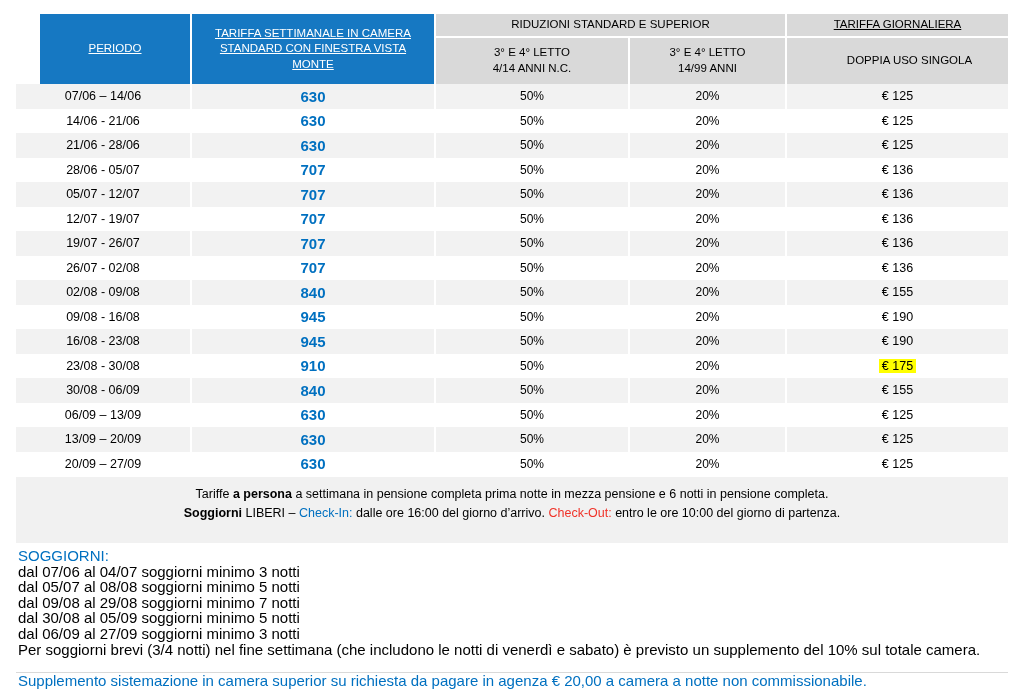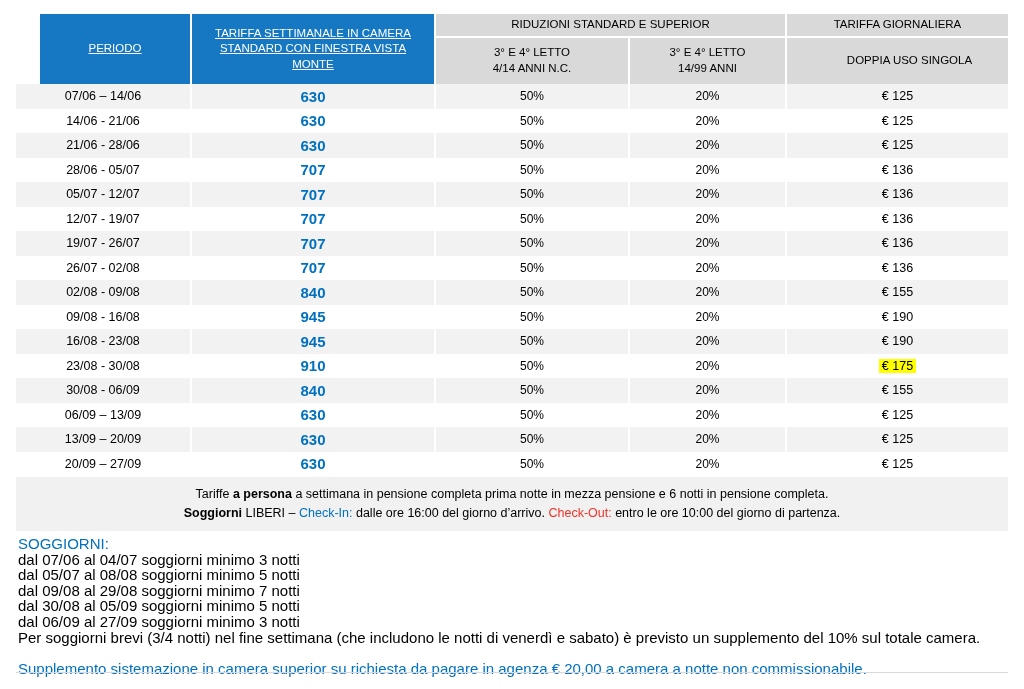--- a/index.html
+++ b/index.html
@@ -32,21 +32,21 @@
   }
   .th.blue{background:var(--header-blue);color:#fff;grid-row:1/3;text-decoration:underline;}
   .th.gray{background:var(--header-gray);color:#000;}
   .th.sep-r{border-right:2px solid #fff;}
   .th.sep-b{border-bottom:2px solid #fff;}
   .th-periodo{grid-column:1;margin-left:24px;}
   .th-weekly{grid-column:2;padding:0 20px;}
   .th-group{grid-column:3/5;grid-row:1;text-align:center;}
   .th-sub1{grid-column:3;grid-row:2;flex-direction:column;}
   .th-sub2{grid-column:4;grid-row:2;flex-direction:column;}
-  .th-daily1{grid-column:5;grid-row:1;}
+  .th-daily1{grid-column:5;grid-row:1;text-decoration:underline;}
   .th-daily2{grid-column:5;grid-row:2;padding-left:24px;}
 
   
   .tbody{display:block;}
   .row{
     display:grid;
     grid-template-columns:176px 244px 194px 157px 221px;
     height:24.5px;
   }
   .row.stripe .cell{background:var(--stripe-gray);}
@@ -55,21 +55,21 @@
     font-size:12.5px;background:#fff;
   }
   .cell:not(:last-child){border-right:2px solid #fff;}
   .cell.weekly{font-weight:bold;font-size:15px;color:var(--accent-blue);}
   .cell.pct{font-size:12px;}
   .daily-val{display:inline-block;padding:0 3px;}
   .daily-val.hl{background:var(--hl-yellow);}
 
   
   .note-row{
-    margin-top:1px;height:54px;background:var(--note-gray);
+    margin-top:1px;height:66px;background:var(--note-gray);
     text-align:center;font-size:12.5px;line-height:19px;
     padding-top:8px;
   }
   .note-row b{font-weight:bold;}
   .txt-blue{color:var(--accent-blue);}
   .txt-red{color:var(--alert-red);}
 
   
   .stays{
     background:#fff;padding:5px 2px 0 2px;

